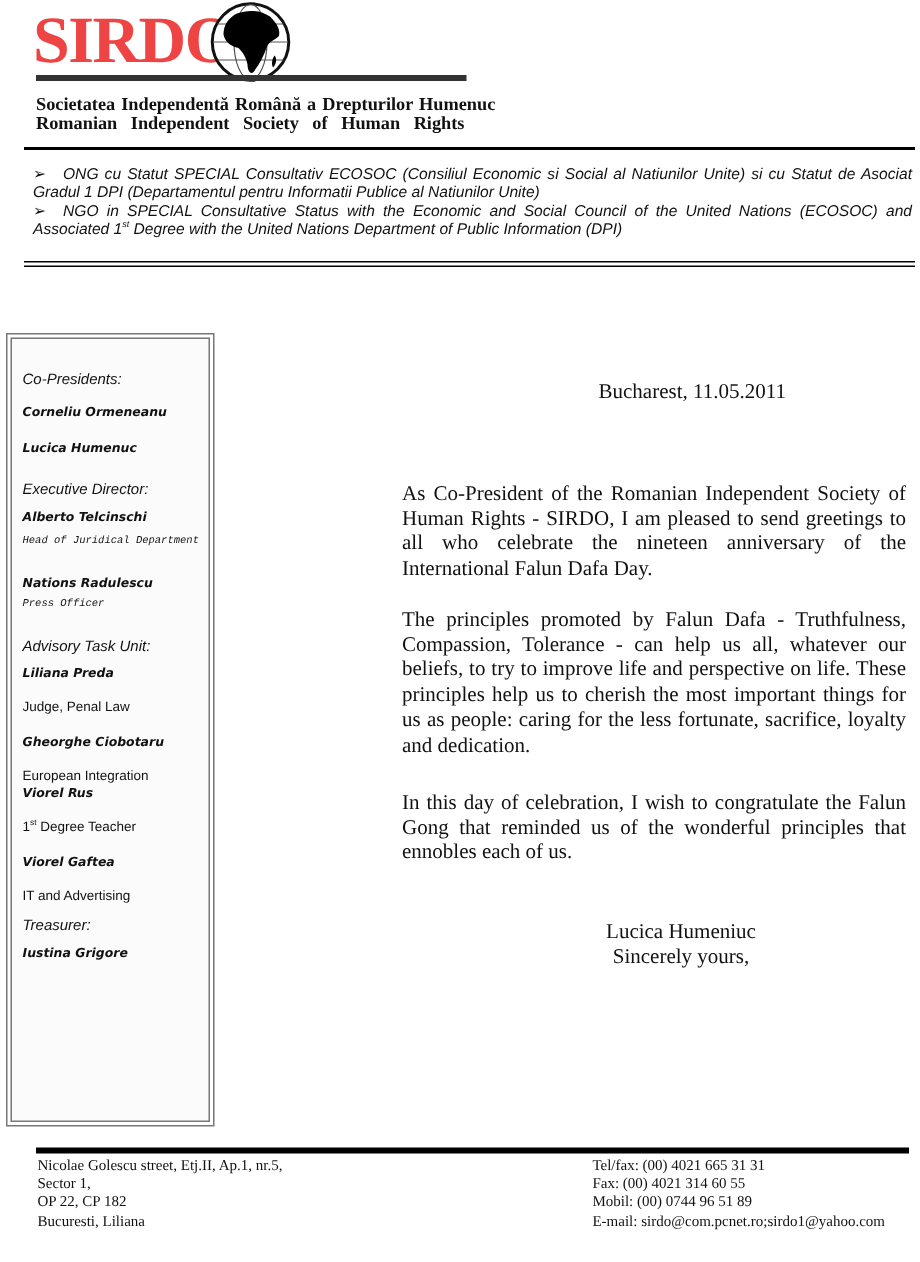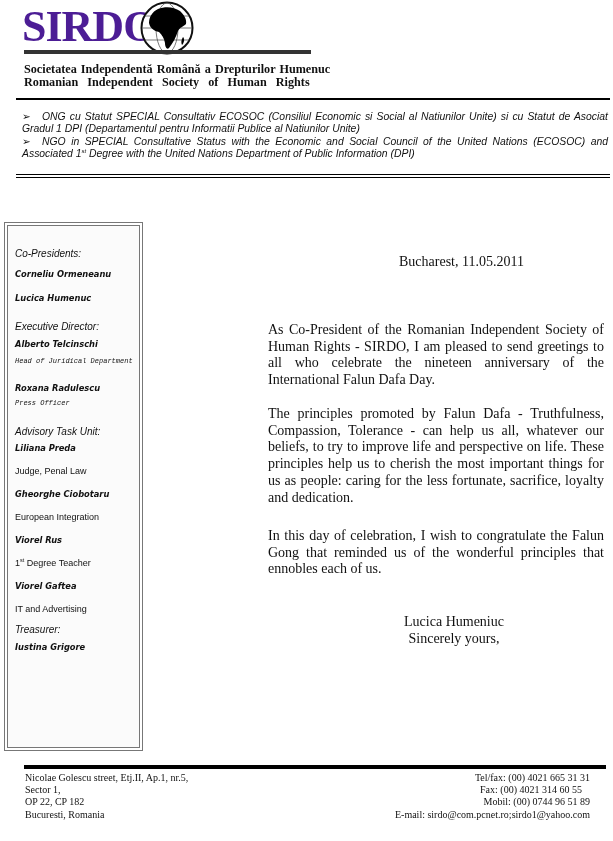--- a/index.html
+++ b/index.html
@@ -1,20 +1,20 @@
 <!DOCTYPE html>
 <html><head>
 <meta charset="utf-8">
 <style>
   html, body { margin: 0; padding: 0; background: #ffffff; }
   body { width: 613px; height: 841px; position: relative; overflow: hidden; color: #111; }
   .abs { position: absolute; }
 
   
-  .logo-text { left: 22px; top: 2px; font-family: "Liberation Serif", serif; font-weight: bold; font-size: 44px; line-height: 50px; color: #4c1d95; letter-spacing: -1px; }
+  .logo-text { left: 22px; top: 2px; font-family: "Liberation Serif", serif; font-weight: bold; font-size: 44px; line-height: 50px; color: #ef4444; letter-spacing: -1px; }
   .globe { left: 140px; top: 1px; width: 54px; height: 54px; }
   .logo-rule { left: 24px; top: 50px; width: 287px; height: 4px; background: #333; }
   .org-line { font-family: "Liberation Serif", serif; font-weight: bold; font-size: 12.2px; line-height: 13px; color: #111; white-space: nowrap; }
   .org-ro { left: 24px; top: 63px; word-spacing: 1px; }
   .org-en { left: 24px; top: 76px; word-spacing: 6px; }
 
   .rule-top { left: 16px; top: 98px; width: 594px; height: 2px; background: #000; }
   .status { left: 22px; top: 111px; width: 586px; font-family: "Liberation Sans", sans-serif; font-style: italic; font-size: 10.4px; line-height: 12.3px; text-align: justify; color: #111; }
   .status p { margin: 0; }
   .status sup { font-size: 6px; line-height: 0; }
@@ -39,21 +39,21 @@
   .p1 { top: 322px; }
   .p2 { top: 406px; }
   .p3 { top: 528px; }
   .sign { left: 268px; width: 336px; top: 614px; text-align: center; }
   .sign div { padding-left: 36px; }
 
   
   .rule-foot { left: 24px; top: 765px; width: 582px; height: 4px; background: #000; }
   .foot { font-family: "Liberation Serif", serif; font-size: 10px; line-height: 12.2px; color: #111; white-space: nowrap; }
   .foot-left { left: 25px; top: 772px; }
-  .foot-right { right: 23px; top: 772px; text-align: right; }
+  .foot-right { right: 23px; top: 772px; text-align: left; }
 </style>
 </head>
 <body>
 
 <div class="abs logo-text">SIRDO</div>
 <svg class="abs globe" viewBox="0 0 54 54">
   <circle cx="27" cy="27" r="25.5" fill="#fff" stroke="#111" stroke-width="2"></circle>
   <ellipse cx="27" cy="27" rx="11" ry="25" fill="none" stroke="#555" stroke-width="0.8"></ellipse>
   <line x1="2" y1="27" x2="52" y2="27" stroke="#555" stroke-width="0.8"></line>
   <line x1="5" y1="15" x2="49" y2="15" stroke="#555" stroke-width="0.8"></line>
@@ -76,29 +76,29 @@
 <div class="abs side-outer"></div>
 <div class="abs side-inner"></div>
 <div class="abs side">
   <div class="sec-title">Co-Presidents:</div>
   <div class="name" style="margin-top:8px">Corneliu Ormeneanu</div>
   <div class="name" style="margin-top:13px">Lucica Humenuc</div>
 
   <div class="sec-title" style="margin-top:16px">Executive Director:</div>
   <div class="name" style="margin-top:5px">Alberto Telcinschi</div>
   <div class="role-sm" style="margin-top:6px">Head of Juridical Department</div>
-  <div class="name" style="margin-top:17px">Roxana Radulescu</div>
+  <div class="name" style="margin-top:17px">Nations Radulescu</div>
   <div class="role-sm" style="margin-top:4px">Press Officer</div>
 
   <div class="sec-title" style="margin-top:17px">Advisory Task Unit:</div>
   <div class="name" style="margin-top:4px">Liliana Preda</div>
   <div class="role" style="margin-top:12px">Judge, Penal Law</div>
   <div class="name" style="margin-top:12px">Gheorghe Ciobotaru</div>
   <div class="role" style="margin-top:12px">European Integration</div>
-  <div class="name" style="margin-top:12px">Viorel Rus</div>
+  <div class="name" style="">Viorel Rus</div>
   <div class="role" style="margin-top:12px"><span>1</span><sup>st</sup><span> Degree Teacher</span></div>
   <div class="name" style="margin-top:12px">Viorel Gaftea</div>
   <div class="role" style="margin-top:12px">IT and Advertising</div>
 
   <div class="sec-title" style="margin-top:8px">Treasurer:</div>
   <div class="name" style="margin-top:5px">Iustina Grigore</div>
 </div>
 
 <div class="abs letter date">Bucharest, 11.05.2011</div>
 <p class="abs letter para p1">As Co-President of the Romanian Independent Society of Human Rights - SIRDO, I am pleased to send greetings to all who celebrate the nineteen anniversary of the International Falun Dafa Day.</p>
@@ -107,20 +107,20 @@
 <div class="abs letter sign">
   <div>Lucica Humeniuc</div>
   <div>Sincerely yours,</div>
 </div>
 
 <div class="abs rule-foot"></div>
 <div class="abs foot foot-left">
   <div>Nicolae Golescu street, Etj.II, Ap.1, nr.5,</div>
   <div>Sector 1,</div>
   <div>OP 22, CP 182</div>
-  <div>Bucuresti, Romania</div>
+  <div>Bucuresti, Liliana</div>
 </div>
 <div class="abs foot foot-right">
   <div>Tel/fax: (00) 4021 665 31 31</div>
   <div style="padding-right:8px">Fax: (00) 4021 314 60 55</div>
   <div>Mobil: (00)  0744 96 51 89</div>
   <div>E-mail: sirdo@com.pcnet.ro;sirdo1@yahoo.com</div>
 </div>
 
 </body></html>

